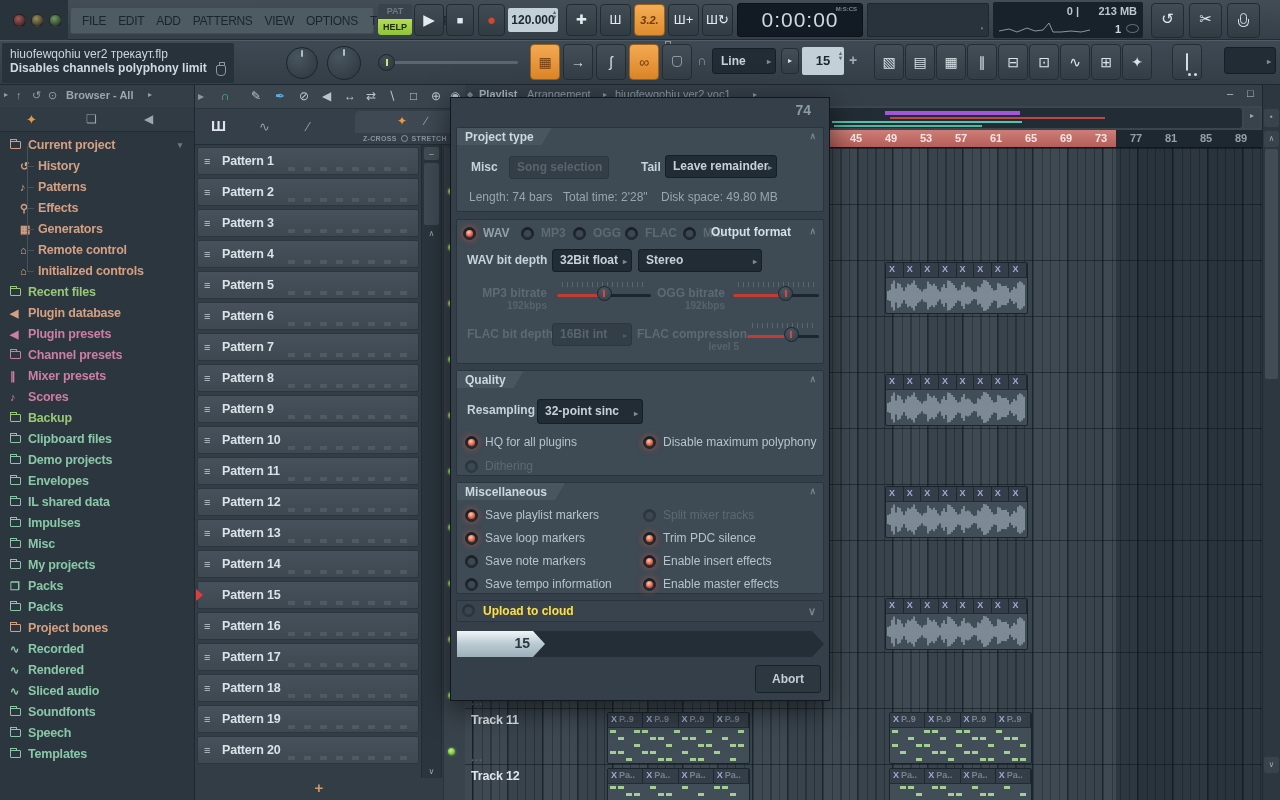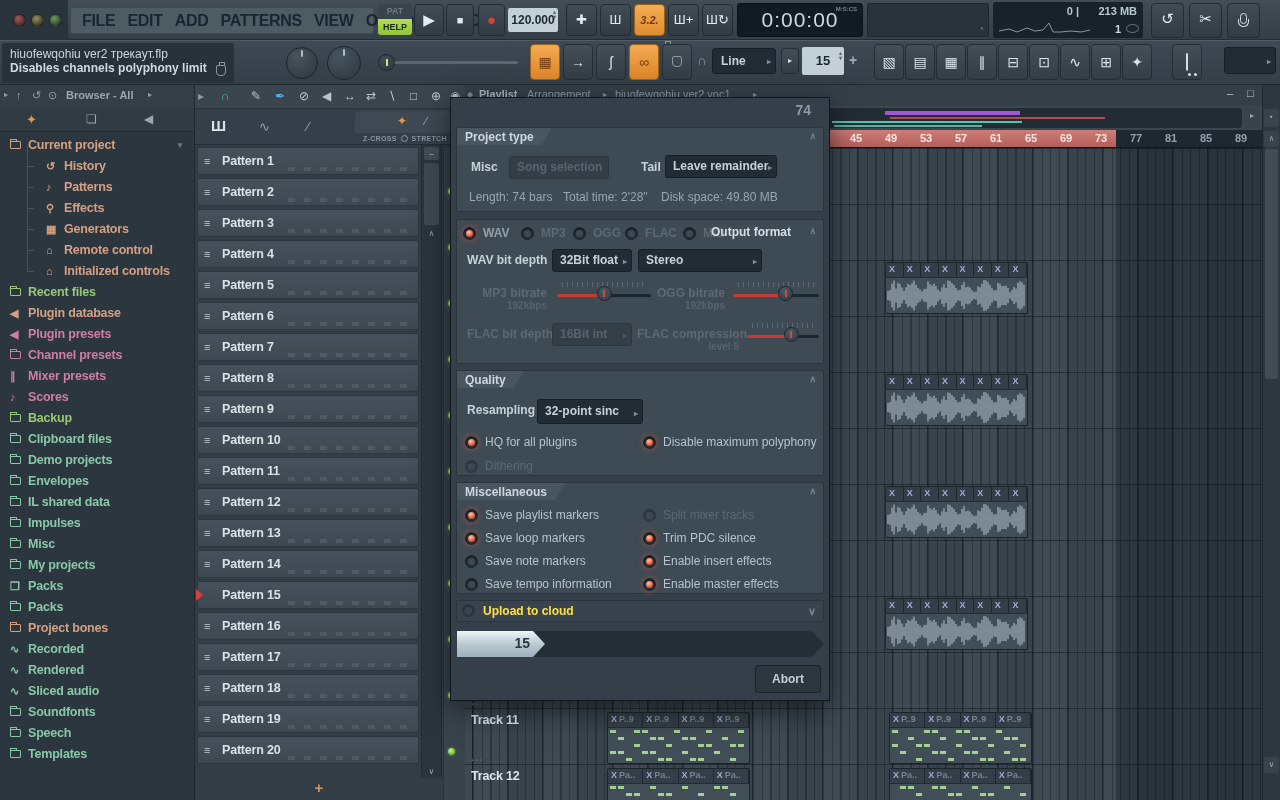--- a/index.html
+++ b/index.html
@@ -5,21 +5,21 @@
 *{box-sizing:border-box;margin:0;padding:0}
 body{margin:0;background:#1a222a}
 #app{position:relative;width:1280px;height:800px;overflow:hidden;background:#2b353e;
  font-family:"Liberation Sans",sans-serif;color:#c9d3da;font-size:12px;user-select:none}
 .a{position:absolute}
 
 #row1{position:absolute;left:0;top:0;width:1280px;height:40px;background:linear-gradient(#424d56,#353f48);border-bottom:1px solid #232c33}
 #circles{position:absolute;left:0;top:0;width:68px;height:40px;background:#29333c}
 .circ{position:absolute;top:14px;width:13px;height:13px;border-radius:50%;border:1px solid rgba(0,0,0,.4)}
 #menuStrip{position:absolute;left:70px;top:7px;width:304px;height:27px;background:#4f5b63;border-radius:3px;box-shadow:inset 0 0 0 1px #404c54;display:flex;align-items:center;padding:0 6px}
-.mi{font-weight:700;color:#19252f;font-size:16px;padding:0 6px;letter-spacing:-.3px;cursor:default}
+.mi{font-weight:400;color:#19252f;font-size:12px;padding:0 6px;letter-spacing:-.3px;cursor:default}
 #patsong{position:absolute;left:378px;top:4px;width:34px;height:32px}
 #patsong .pat{height:15px;background:#39434c;color:#6d7a84;font-size:9px;font-weight:700;text-align:center;line-height:15px;border-radius:3px 3px 0 0}
 #patsong .song{height:16px;background:linear-gradient(#b5dd55,#8fc23a);color:#1e2b0d;font-size:9px;font-weight:700;text-align:center;line-height:16px;border-radius:0 0 3px 3px}
 .tbtn{position:absolute;top:4px;height:32px;background:linear-gradient(#414c55,#313b44);border:1px solid #222b32;border-radius:4px;color:#e4ebef;text-align:center;font-size:15px;line-height:30px}
 .tbtn.active{background:linear-gradient(#f4ad56,#df8c2c);color:#6e3a10;border-color:#9c6218}
 #tempo{position:absolute;left:508px;top:8px;width:50px;height:24px;background:#c3d0d7;border-radius:2px;color:#1d2730;font-weight:700;font-size:12px;text-align:center;line-height:24px}
 #tempo .spin{position:absolute;right:2px;top:2px;font-size:6px;line-height:5px;color:#5d6a74}
 #timebox{position:absolute;left:737px;top:3px;width:126px;height:34px;background:#121b23;border:1px solid #0b1218;border-radius:3px}
 #timebox .t{position:absolute;left:0;right:0;top:4px;text-align:center;color:#cdd9df;font-size:21px;letter-spacing:1px}
 #timebox .u{position:absolute;right:5px;top:2px;font-size:6px;color:#79868f;font-weight:700}
@@ -56,21 +56,21 @@
 
 #browser{position:absolute;left:0;top:85px;width:195px;height:715px;background:#2c363f;border-right:1px solid #1f282f}
 #bnav{position:absolute;left:0;top:0;width:100%;height:22px;background:#333e47;color:#94a1ab;font-size:11px}
 #btabs{position:absolute;left:0;top:22px;width:100%;height:25px;background:#303b44;border-bottom:1px solid #232c34}
 #btree{position:absolute;left:0;top:50px;width:100%;bottom:0;overflow:hidden}
 .bitem{position:relative;height:21px;line-height:21px;font-weight:700;font-size:12.5px;white-space:nowrap;letter-spacing:-.2px}
 .bitem .fic{display:inline-block;width:11px;height:8px;border:1px solid;border-radius:1px;position:relative;margin-right:7px}
 .bitem .fic::before{content:"";position:absolute;top:-3px;left:-1px;width:5px;height:2px;border:1px solid;border-bottom:0;border-radius:1px 1px 0 0}
 .bitem .gic{display:inline-block;width:14px;margin-right:4px;font-size:11px}
 .c-orange{color:#d5a082}.c-green{color:#98c874}.c-teal{color:#89c8a6}.c-pink{color:#ce7ea3}
-.bitem.ind{padding-left:46px}
+.bitem.ind{padding-left:20px}
 .bitem.ind::before{content:"";position:absolute;left:27px;top:-10px;height:21px;width:1px;background:#47535c}
 .bitem.ind::after{content:"";position:absolute;left:27px;top:10px;width:7px;height:1px;background:#47535c}
 .bitem.top{padding-left:10px}
 
 #picker{position:absolute;left:195px;top:85px;width:270px;height:715px;background:#323d46}
 #ptools{position:absolute;left:0;top:0;width:100%;height:24px;background:#3a454e;border-bottom:1px solid #2a333b}
 #phead{position:absolute;left:0;top:24px;width:100%;height:36px;background:#353f49;border-bottom:1px solid #242d35}
 #ptab{position:absolute;left:160px;top:2px;width:108px;height:22px;background:#3e4953;border-radius:5px 5px 0 0}
 #pzc{position:absolute;left:168px;top:26px;font-size:7px;font-weight:700;color:#87949e;letter-spacing:.3px}
 .prow{position:absolute;left:2px;width:222px;height:28px;background:linear-gradient(#46515b,#3d4851);border-radius:2px;border:1px solid #2c363e}

